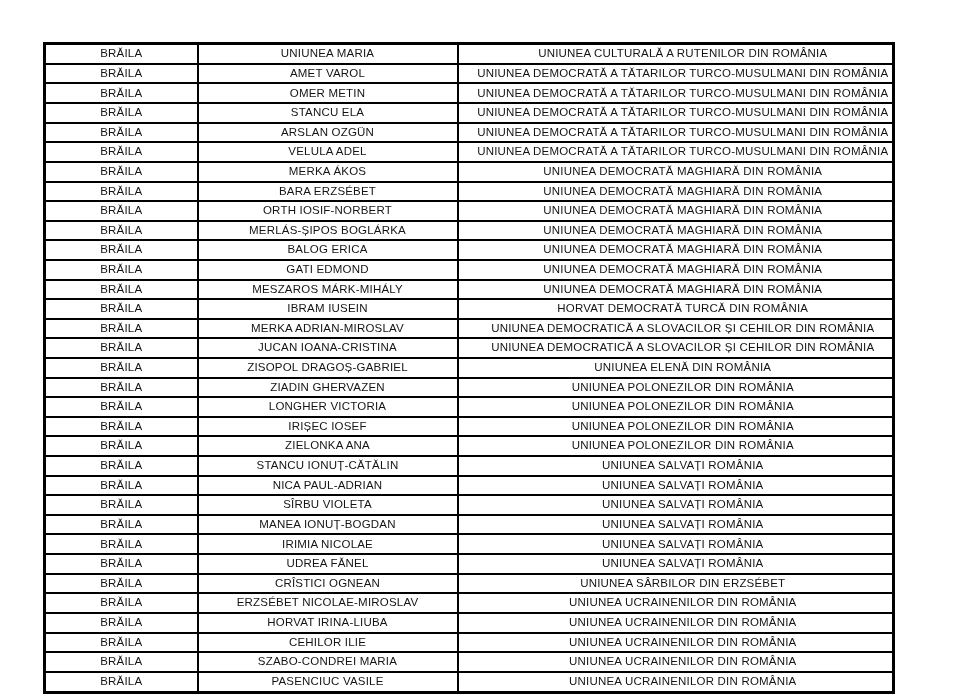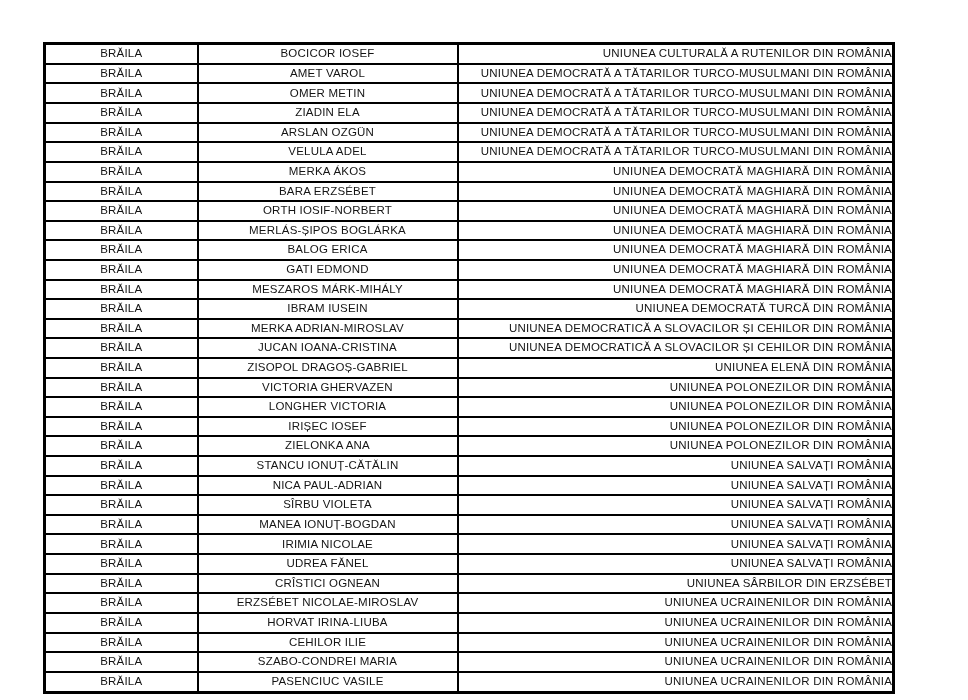--- a/index.html
+++ b/index.html
@@ -34,54 +34,54 @@
     font-weight: 400;
     letter-spacing: 0.2px;
     color: #141414;
     padding: 0;
     white-space: nowrap;
     overflow: hidden;
     vertical-align: middle;
     line-height: 1;
   }
   td.county, td.name { text-align: center; }
-  td.org { text-align: right; padding-left: 15px; }
+  td.org { text-align: center; padding-left: 15px; }
 </style>
 </head>
 <body>
 
 <div class="page">
   <table class="members-table">
     <colgroup>
       <col class="c1">
       <col class="c2">
       <col class="c3">
     </colgroup>
     <tbody>
   <tr>
     <td class="cell county">BRĂILA</td>
-    <td class="cell name">BOCICOR IOSEF</td>
+    <td class="cell name">UNIUNEA MARIA</td>
     <td class="cell org">UNIUNEA CULTURALĂ A RUTENILOR DIN ROMÂNIA</td>
   </tr>
 
   <tr>
     <td class="cell county">BRĂILA</td>
     <td class="cell name">AMET VAROL</td>
     <td class="cell org">UNIUNEA DEMOCRATĂ A TĂTARILOR TURCO-MUSULMANI DIN ROMÂNIA</td>
   </tr>
 
   <tr>
     <td class="cell county">BRĂILA</td>
     <td class="cell name">OMER METIN</td>
     <td class="cell org">UNIUNEA DEMOCRATĂ A TĂTARILOR TURCO-MUSULMANI DIN ROMÂNIA</td>
   </tr>
 
   <tr>
     <td class="cell county">BRĂILA</td>
-    <td class="cell name">ZIADIN ELA</td>
+    <td class="cell name">STANCU ELA</td>
     <td class="cell org">UNIUNEA DEMOCRATĂ A TĂTARILOR TURCO-MUSULMANI DIN ROMÂNIA</td>
   </tr>
 
   <tr>
     <td class="cell county">BRĂILA</td>
     <td class="cell name">ARSLAN OZGÜN</td>
     <td class="cell org">UNIUNEA DEMOCRATĂ A TĂTARILOR TURCO-MUSULMANI DIN ROMÂNIA</td>
   </tr>
 
   <tr>
@@ -128,21 +128,21 @@
 
   <tr>
     <td class="cell county">BRĂILA</td>
     <td class="cell name">MESZAROS MÁRK-MIHÁLY</td>
     <td class="cell org">UNIUNEA DEMOCRATĂ MAGHIARĂ DIN ROMÂNIA</td>
   </tr>
 
   <tr>
     <td class="cell county">BRĂILA</td>
     <td class="cell name">IBRAM IUSEIN</td>
-    <td class="cell org">UNIUNEA DEMOCRATĂ TURCĂ DIN ROMÂNIA</td>
+    <td class="cell org">HORVAT DEMOCRATĂ TURCĂ DIN ROMÂNIA</td>
   </tr>
 
   <tr>
     <td class="cell county">BRĂILA</td>
     <td class="cell name">MERKA ADRIAN-MIROSLAV</td>
     <td class="cell org">UNIUNEA DEMOCRATICĂ A SLOVACILOR ȘI CEHILOR DIN ROMÂNIA</td>
   </tr>
 
   <tr>
     <td class="cell county">BRĂILA</td>
@@ -151,21 +151,21 @@
   </tr>
 
   <tr>
     <td class="cell county">BRĂILA</td>
     <td class="cell name">ZISOPOL DRAGOȘ-GABRIEL</td>
     <td class="cell org">UNIUNEA ELENĂ DIN ROMÂNIA</td>
   </tr>
 
   <tr>
     <td class="cell county">BRĂILA</td>
-    <td class="cell name">VICTORIA GHERVAZEN</td>
+    <td class="cell name">ZIADIN GHERVAZEN</td>
     <td class="cell org">UNIUNEA POLONEZILOR DIN ROMÂNIA</td>
   </tr>
 
   <tr>
     <td class="cell county">BRĂILA</td>
     <td class="cell name">LONGHER VICTORIA</td>
     <td class="cell org">UNIUNEA POLONEZILOR DIN ROMÂNIA</td>
   </tr>
 
   <tr>

